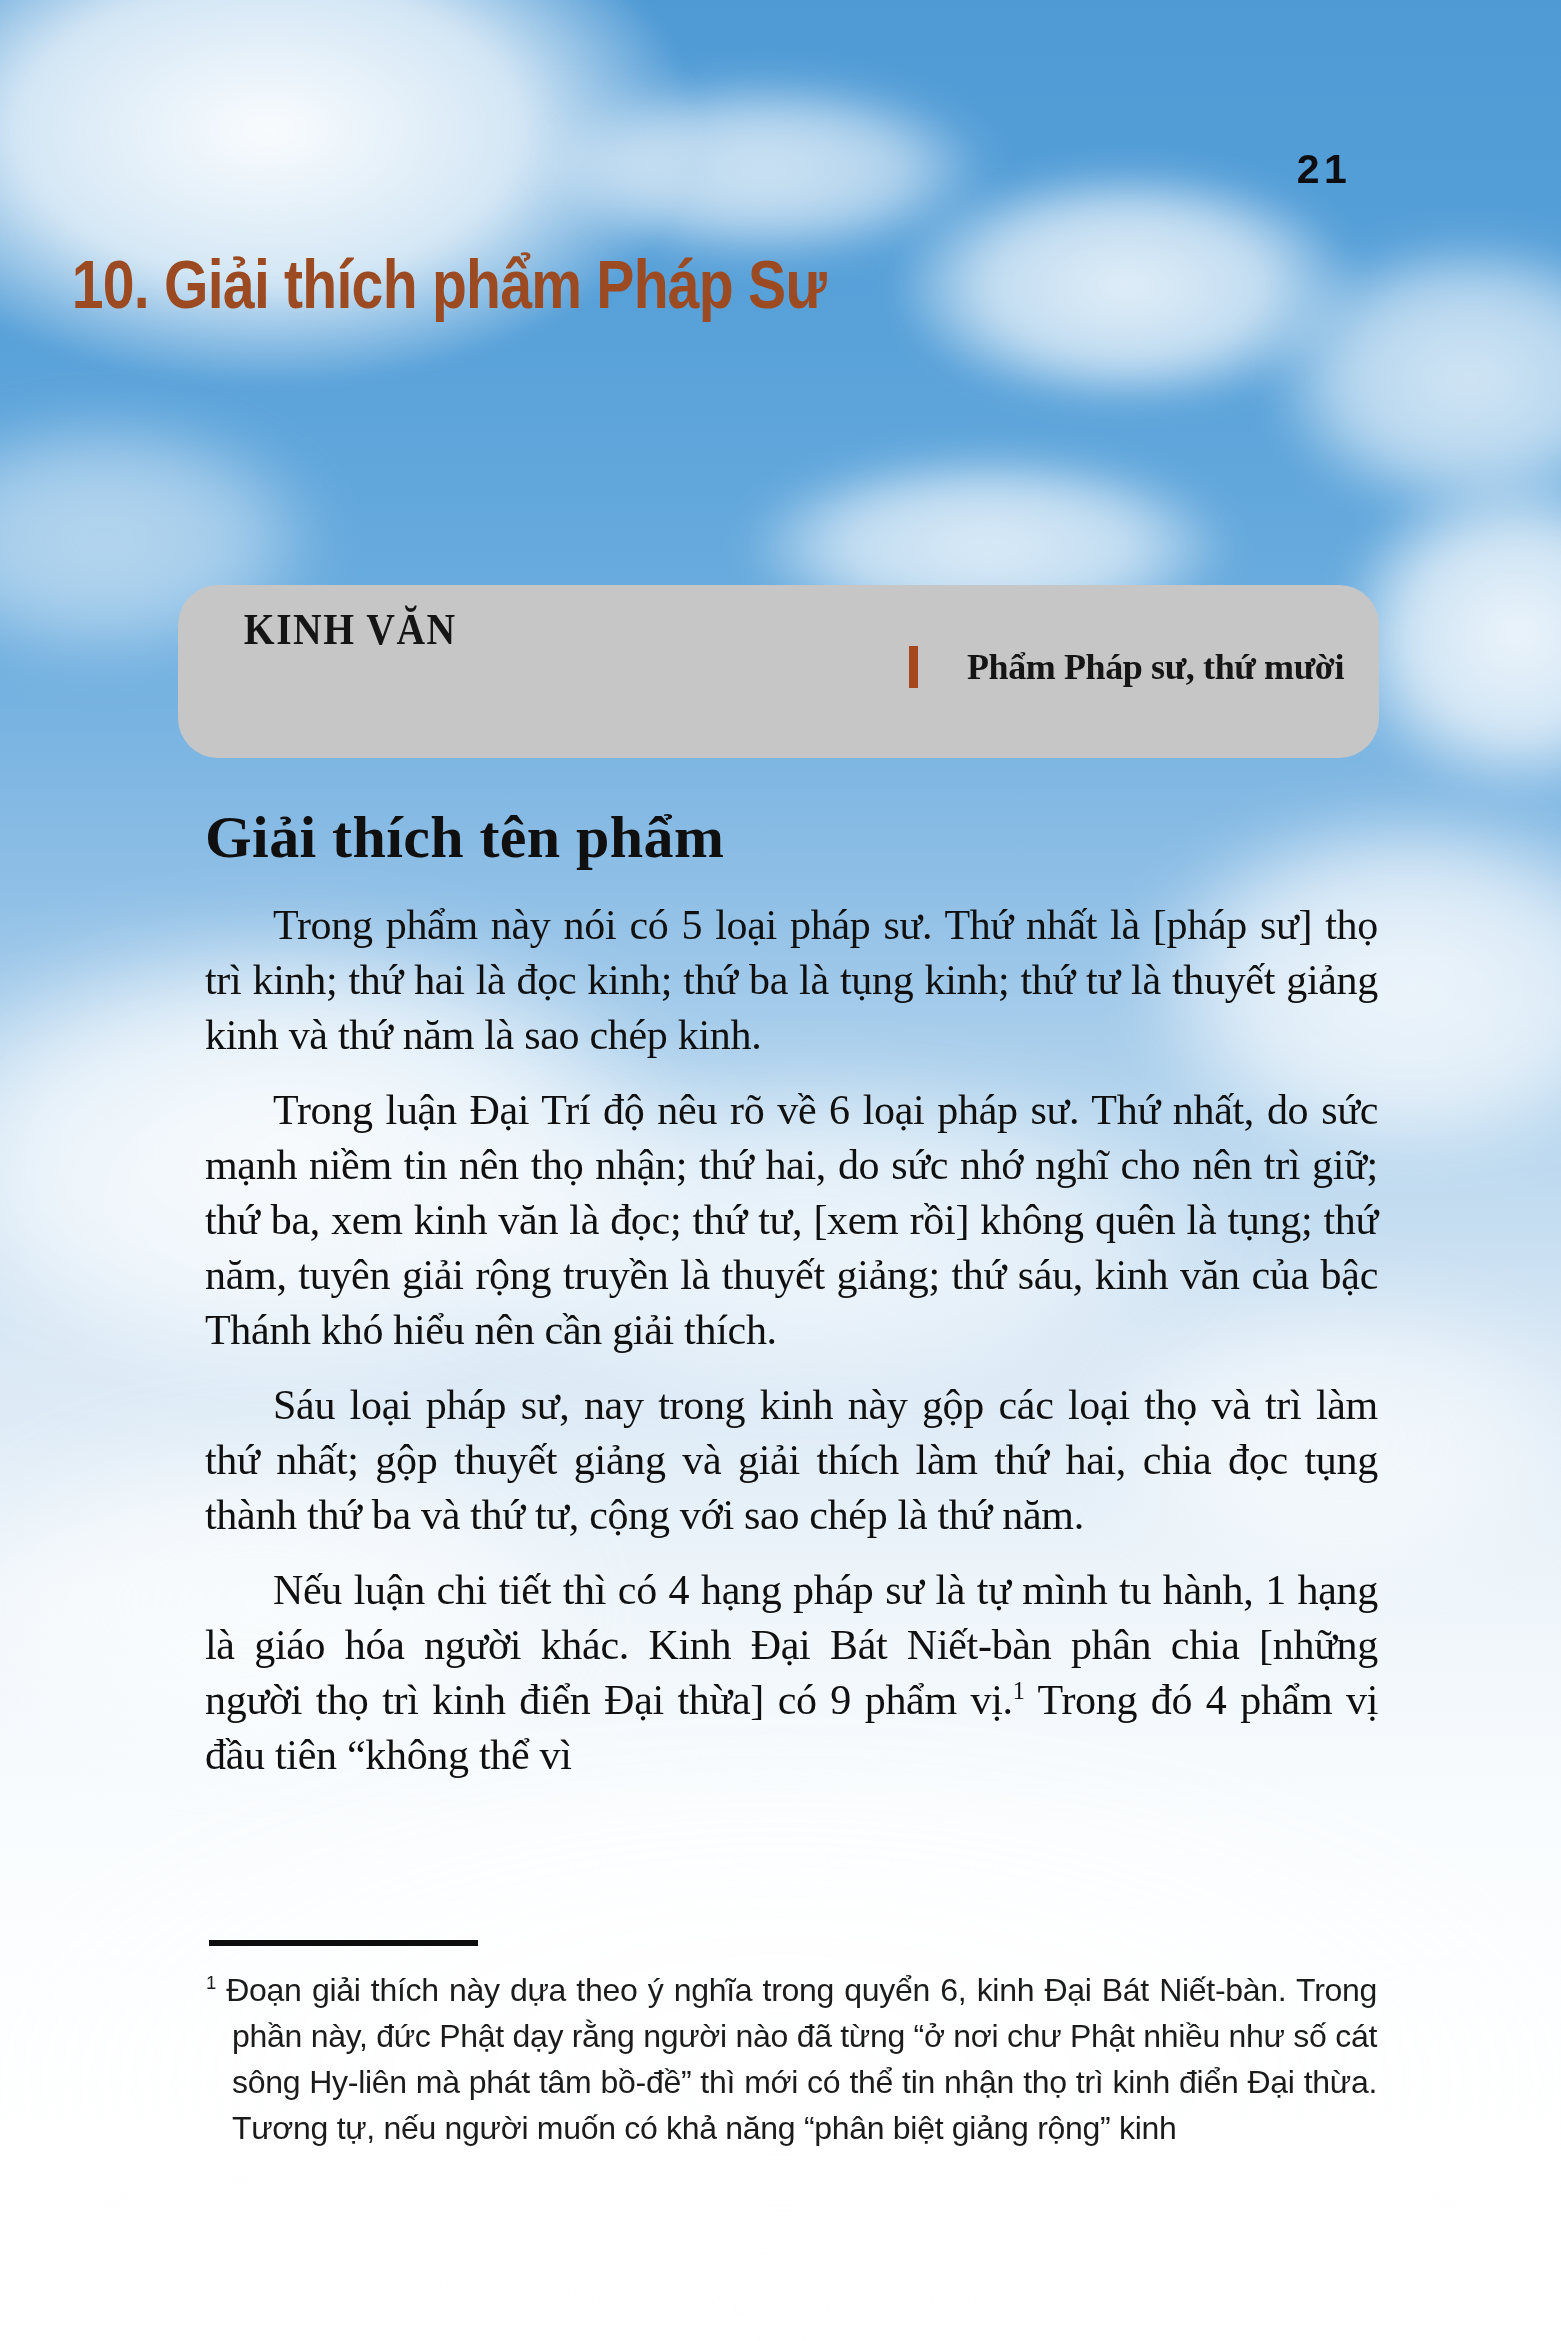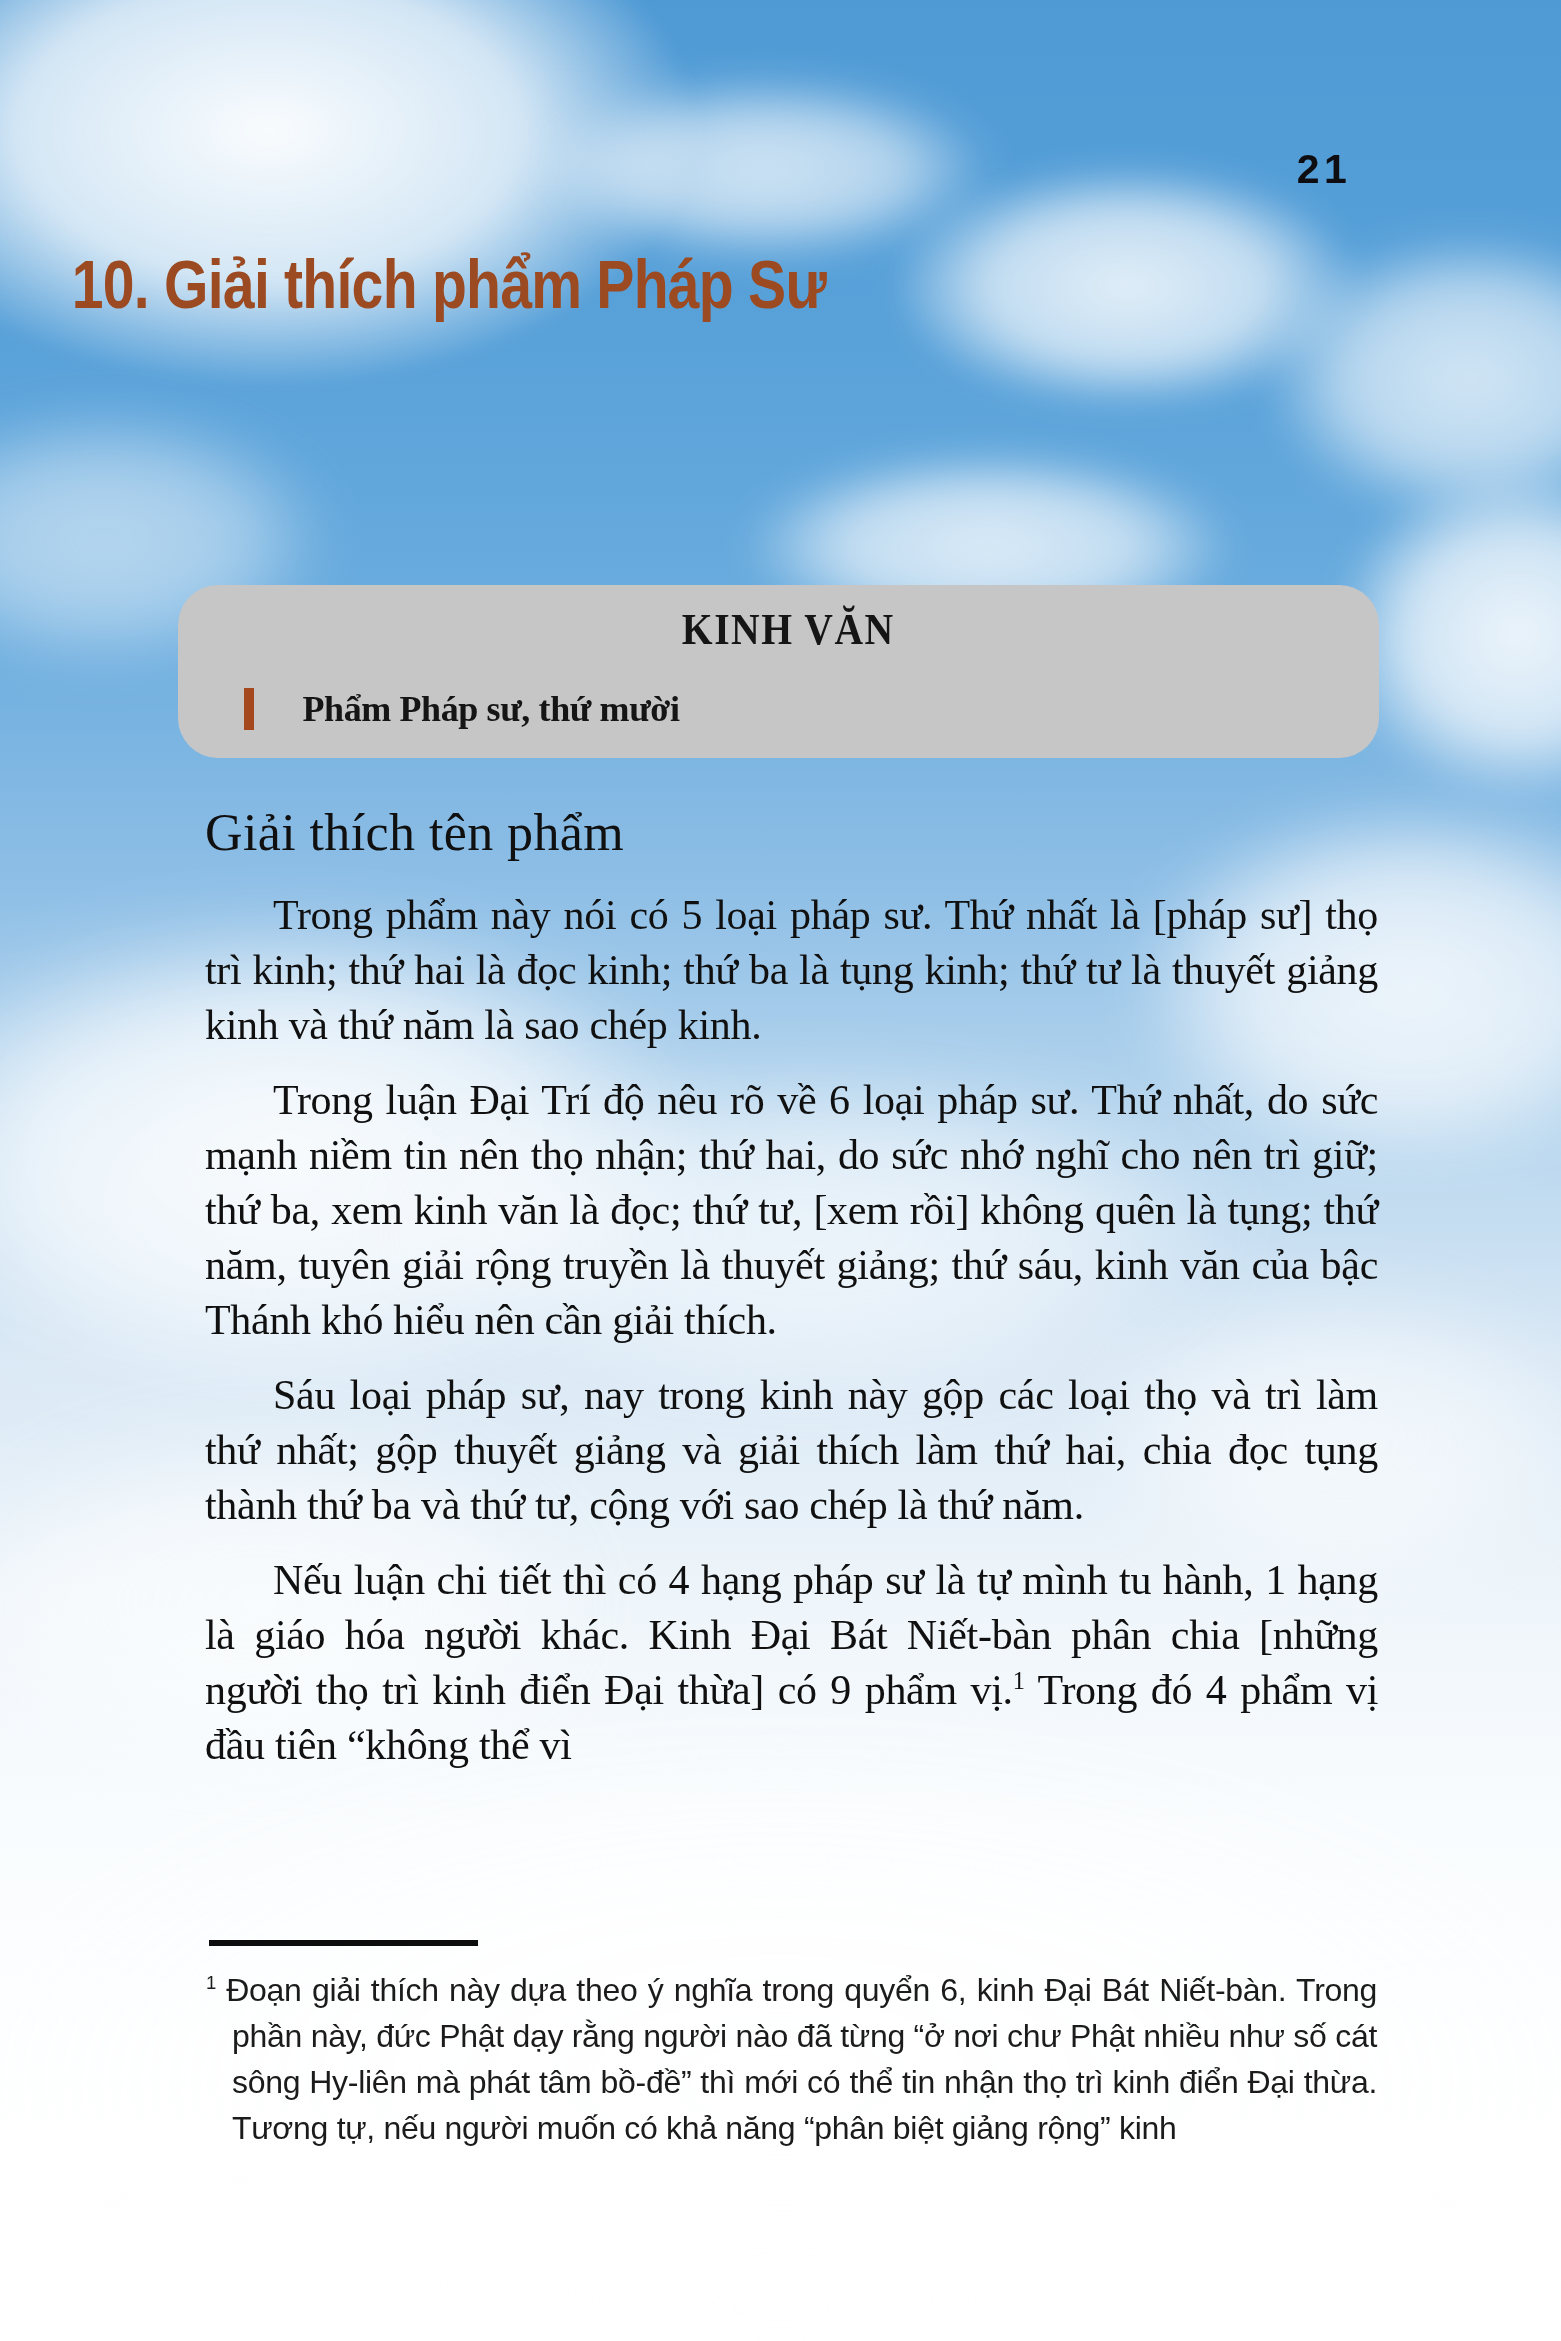--- a/index.html
+++ b/index.html
@@ -36,35 +36,35 @@
   .chapter-title{position:absolute;top:245px;left:0;width:100%;z-index:3;
        text-align:left;}
   .chapter-title span{display:inline-block;transform:scaleX(.84);
        transform-origin:50% 50%;white-space:nowrap;
        font-family:"Liberation Sans",sans-serif;font-weight:800;
        font-size:68px;letter-spacing:-0.9px;color:#9c4a21;}
 
   
   .kv-box{position:absolute;left:178px;top:585px;width:1201px;height:173px;
        z-index:2;background:#c6c6c7;border-radius:40px;
-       display:flex;flex-direction:column;justify-content:space-between;
+       display:flex;flex-direction:row;justify-content:space-between;
        box-sizing:border-box;padding:19px 35px 28px 54px;}
   .kv-head{text-align:center;}
   .kv-head span{display:inline-block;transform:scaleX(.9);
        font-weight:bold;font-size:44px;letter-spacing:1.7px;color:#151515;}
   .kv-sub{display:flex;align-items:center;padding-left:12px;}
   .kv-bar{width:9.5px;height:42px;background:#a5481e;margin-right:49px;
        flex:0 0 auto;}
   .kv-sub-text{font-weight:bold;font-size:36px;color:#151515;
        letter-spacing:-0.4px;}
 
   
   .content{position:absolute;left:205px;top:803px;width:1173px;z-index:2;
        color:#101010;}
-  .section-heading{font-weight:normal;font-size:52px;letter-spacing:0.4px;
+  .section-heading{font-weight:bold;font-size:60px;letter-spacing:0.4px;
        margin:0 0 26px 0;}
   .content p.body-par{font-size:42px;line-height:55px;text-align:justify;
        text-indent:68px;margin:0 0 20px 0;letter-spacing:-0.3px;}
   .it{}
   sup{font-size:58%;line-height:0;vertical-align:super;}
 
   
   .footnote{position:absolute;left:205px;top:1940px;width:1173px;z-index:2;}
   .fn-rule{width:269px;height:6px;background:#0d0d0d;margin:0 0 21px 3.5px;}
   .fn-text{font-family:"Liberation Sans",sans-serif;font-size:32px;

